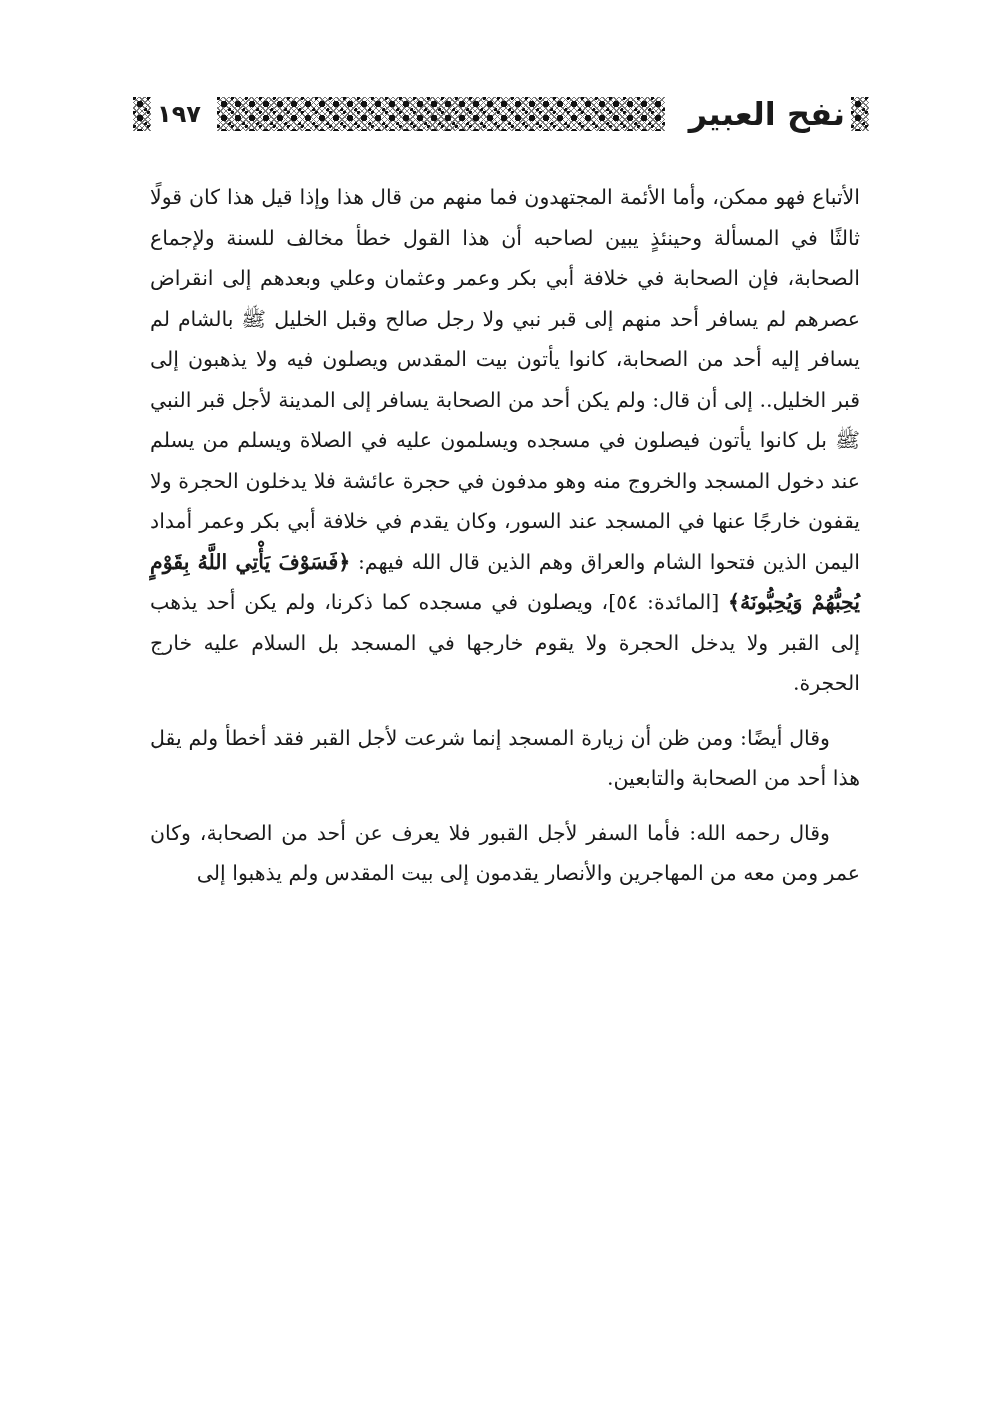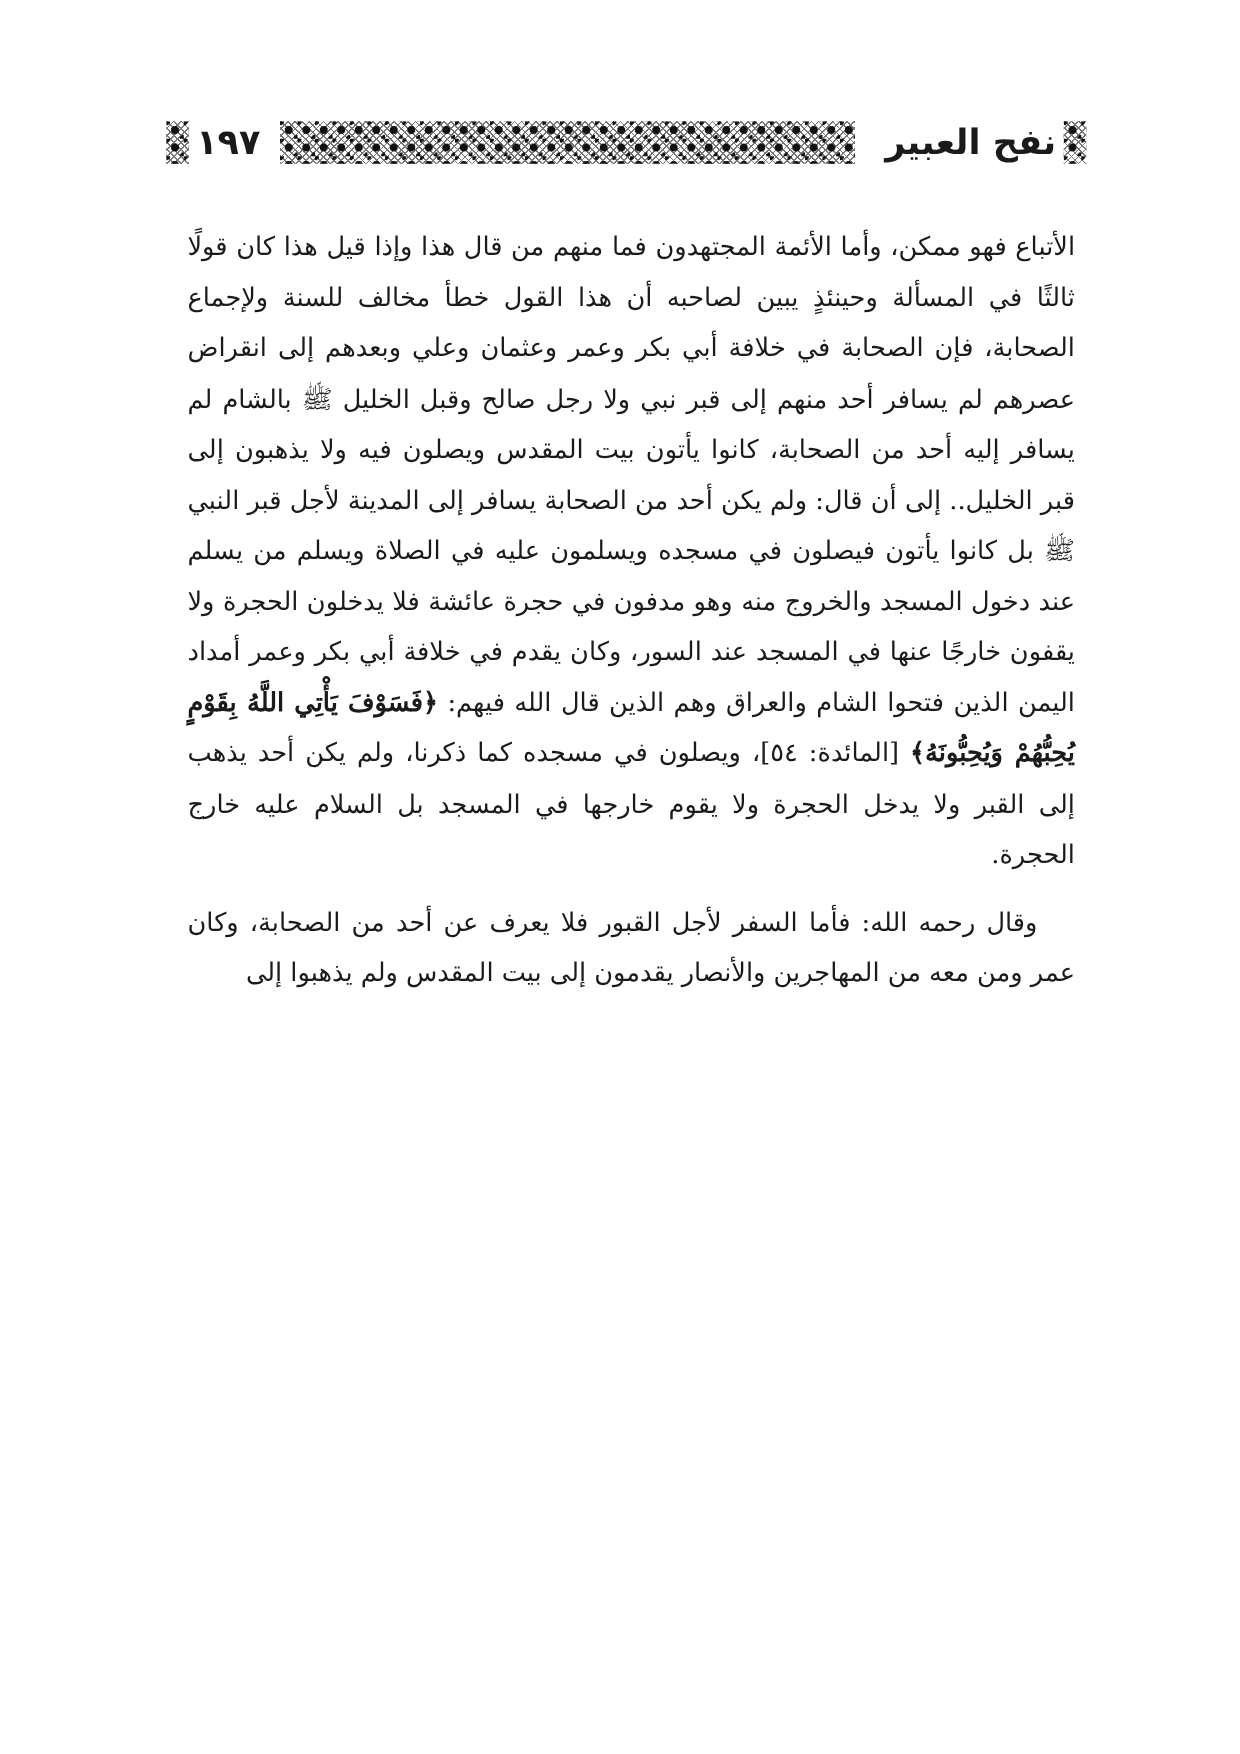--- a/index.html
+++ b/index.html
@@ -10,23 +10,23 @@
   .orn { height: 34px; background-color: #fff;
          background-image:
            radial-gradient(circle at 50% 50%, #111 0 3px, transparent 3.5px),
            radial-gradient(circle at 0 0, #111 0 3px, transparent 3.5px),
            radial-gradient(circle at 100% 100%, #111 0 3px, transparent 3.5px),
            repeating-linear-gradient(45deg, #777 0 1px, transparent 1px 4px),
            repeating-linear-gradient(-45deg, #777 0 1px, transparent 1px 4px);
          background-size: 14px 14px, 14px 14px, 14px 14px, auto, auto; }
   .orn-small { width: 18px; }
   .orn-long { flex: 1; margin: 0 10px; }
-  .book-title { font-family: "DejaVu Sans", sans-serif; font-weight: bold; font-size: 28px;
+  .book-title { font-family: "DejaVu Sans", sans-serif; font-weight: bold; font-size: 32px;
                 margin: 0 6px 0 14px; direction: rtl; line-height: 34px; }
-  .page-num { font-family: "DejaVu Sans", sans-serif; font-weight: bold; font-size: 28px;
+  .page-num { font-family: "DejaVu Sans", sans-serif; font-weight: bold; font-size: 24px;
               margin: 0 6px; line-height: 34px; }
   .content { position: absolute; left: 150px; top: 177px; width: 710px; direction: rtl;
              text-align: justify; font-size: 20.5px; line-height: 40.5px; }
   .content p { margin: 0 0 14px 0; text-align: justify; text-align-last: right; }
   .indent { text-indent: 30px; }
   .quran { font-weight: bold; }
 </style>
 </head>
 <body>
 
@@ -35,14 +35,15 @@
   <span class="book-title">نفح العبير</span>
   <div class="orn orn-long"></div>
   <span class="page-num">١٩٧</span>
   <div class="orn orn-small"></div>
 </div>
 
 <div class="content">
   <p>
     <span>الأتباع فهو ممكن، وأما الأئمة المجتهدون فما منهم من قال هذا وإذا قيل هذا كان قولًا ثالثًا في المسألة وحينئذٍ يبين لصاحبه أن هذا القول خطأ مخالف للسنة ولإجماع الصحابة، فإن الصحابة في خلافة أبي بكر وعمر وعثمان وعلي وبعدهم إلى انقراض عصرهم لم يسافر أحد منهم إلى قبر نبي ولا رجل صالح وقبل الخليل ﷺ بالشام لم يسافر إليه أحد من الصحابة، كانوا يأتون بيت المقدس ويصلون فيه ولا يذهبون إلى قبر الخليل.. إلى أن قال: ولم يكن أحد من الصحابة يسافر إلى المدينة لأجل قبر النبي ﷺ بل كانوا يأتون فيصلون في مسجده ويسلمون عليه في الصلاة ويسلم من يسلم عند دخول المسجد والخروج منه وهو مدفون في حجرة عائشة فلا يدخلون الحجرة ولا يقفون خارجًا عنها في المسجد عند السور، وكان يقدم في خلافة أبي بكر وعمر أمداد اليمن الذين فتحوا الشام والعراق وهم الذين قال الله فيهم: </span><span class="quran">﴿فَسَوْفَ يَأْتِي اللَّهُ بِقَوْمٍ يُحِبُّهُمْ وَيُحِبُّونَهُ﴾</span><span> [المائدة: ٥٤]</span><span>، ويصلون في مسجده كما ذكرنا، ولم يكن أحد يذهب إلى القبر ولا يدخل الحجرة ولا يقوم خارجها في المسجد بل السلام عليه خارج الحجرة.</span>
   </p>
+  <p class="indent">وقال أيضًا: ومن ظن أن زيارة المسجد إنما شرعت لأجل القبر فقد أخطأ ولم يقل هذا أحد من الصحابة والتابعين.</p>
   <p class="indent">وقال رحمه الله: فأما السفر لأجل القبور فلا يعرف عن أحد من الصحابة، وكان عمر ومن معه من المهاجرين والأنصار يقدمون إلى بيت المقدس ولم يذهبوا إلى</p>
 </div>
 
 </body></html>

